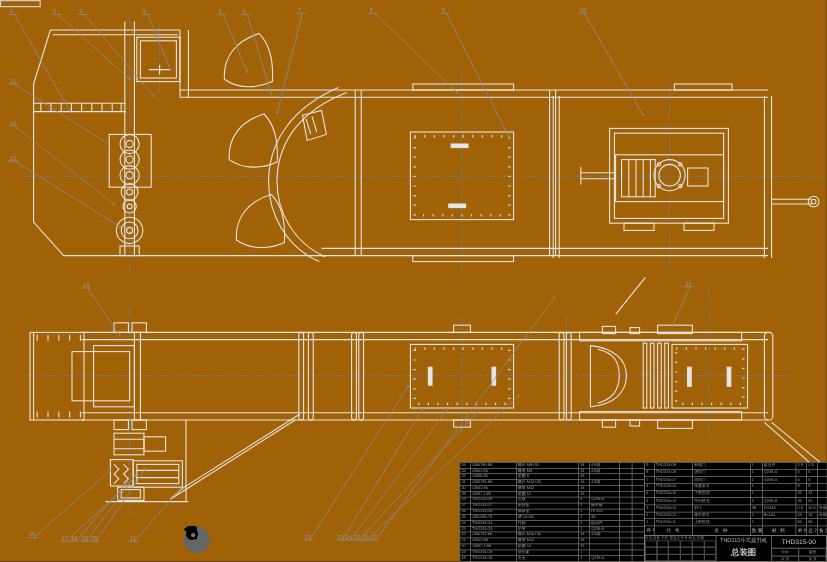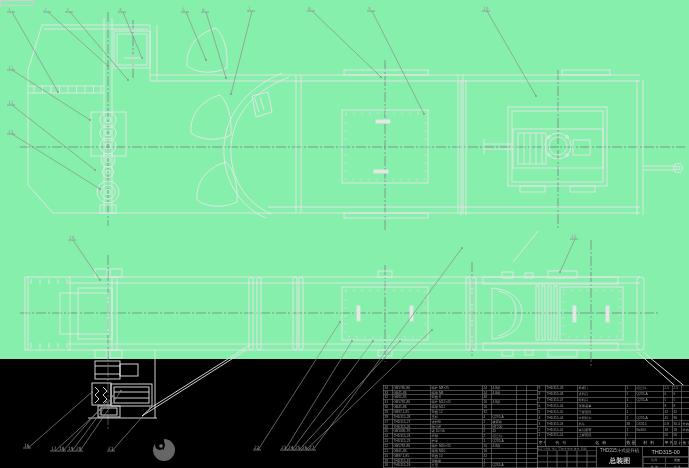--- a/index.html
+++ b/index.html
@@ -1,17 +1,17 @@
 <!DOCTYPE html>
 <html><head>
 <meta charset="utf-8">
 <style>
   html,body{margin:0;padding:0;background:#000;width:689px;height:468px;overflow:hidden;
     font-family:"Liberation Sans",sans-serif;}
-  #stage{position:absolute;left:0;top:0;width:689px;height:359px;background:#86efac;}
+  #stage{position:absolute;left:0;top:0;width:689px;height:468px;background:#a16207;}
   svg{position:absolute;left:0;top:0;}
   .scaled{position:absolute;transform-origin:0 0;transform:scale(.5);}
   
   table.bom{border-collapse:collapse;table-layout:fixed;color:#9f9f9f;background:#000;}
   table.bom td,table.bom th{border:1px solid #8f8f8f;padding:0 2px;overflow:hidden;
     white-space:nowrap;font-weight:normal;text-align:left;}
   #bom-left-wrap{left:383px;top:385px;}
   #bom-left{width:308px;font-size:6.5px;}
   #bom-left td{height:8.7px;line-height:8.7px;}
   #bom-right-wrap{left:537px;top:385px;}

